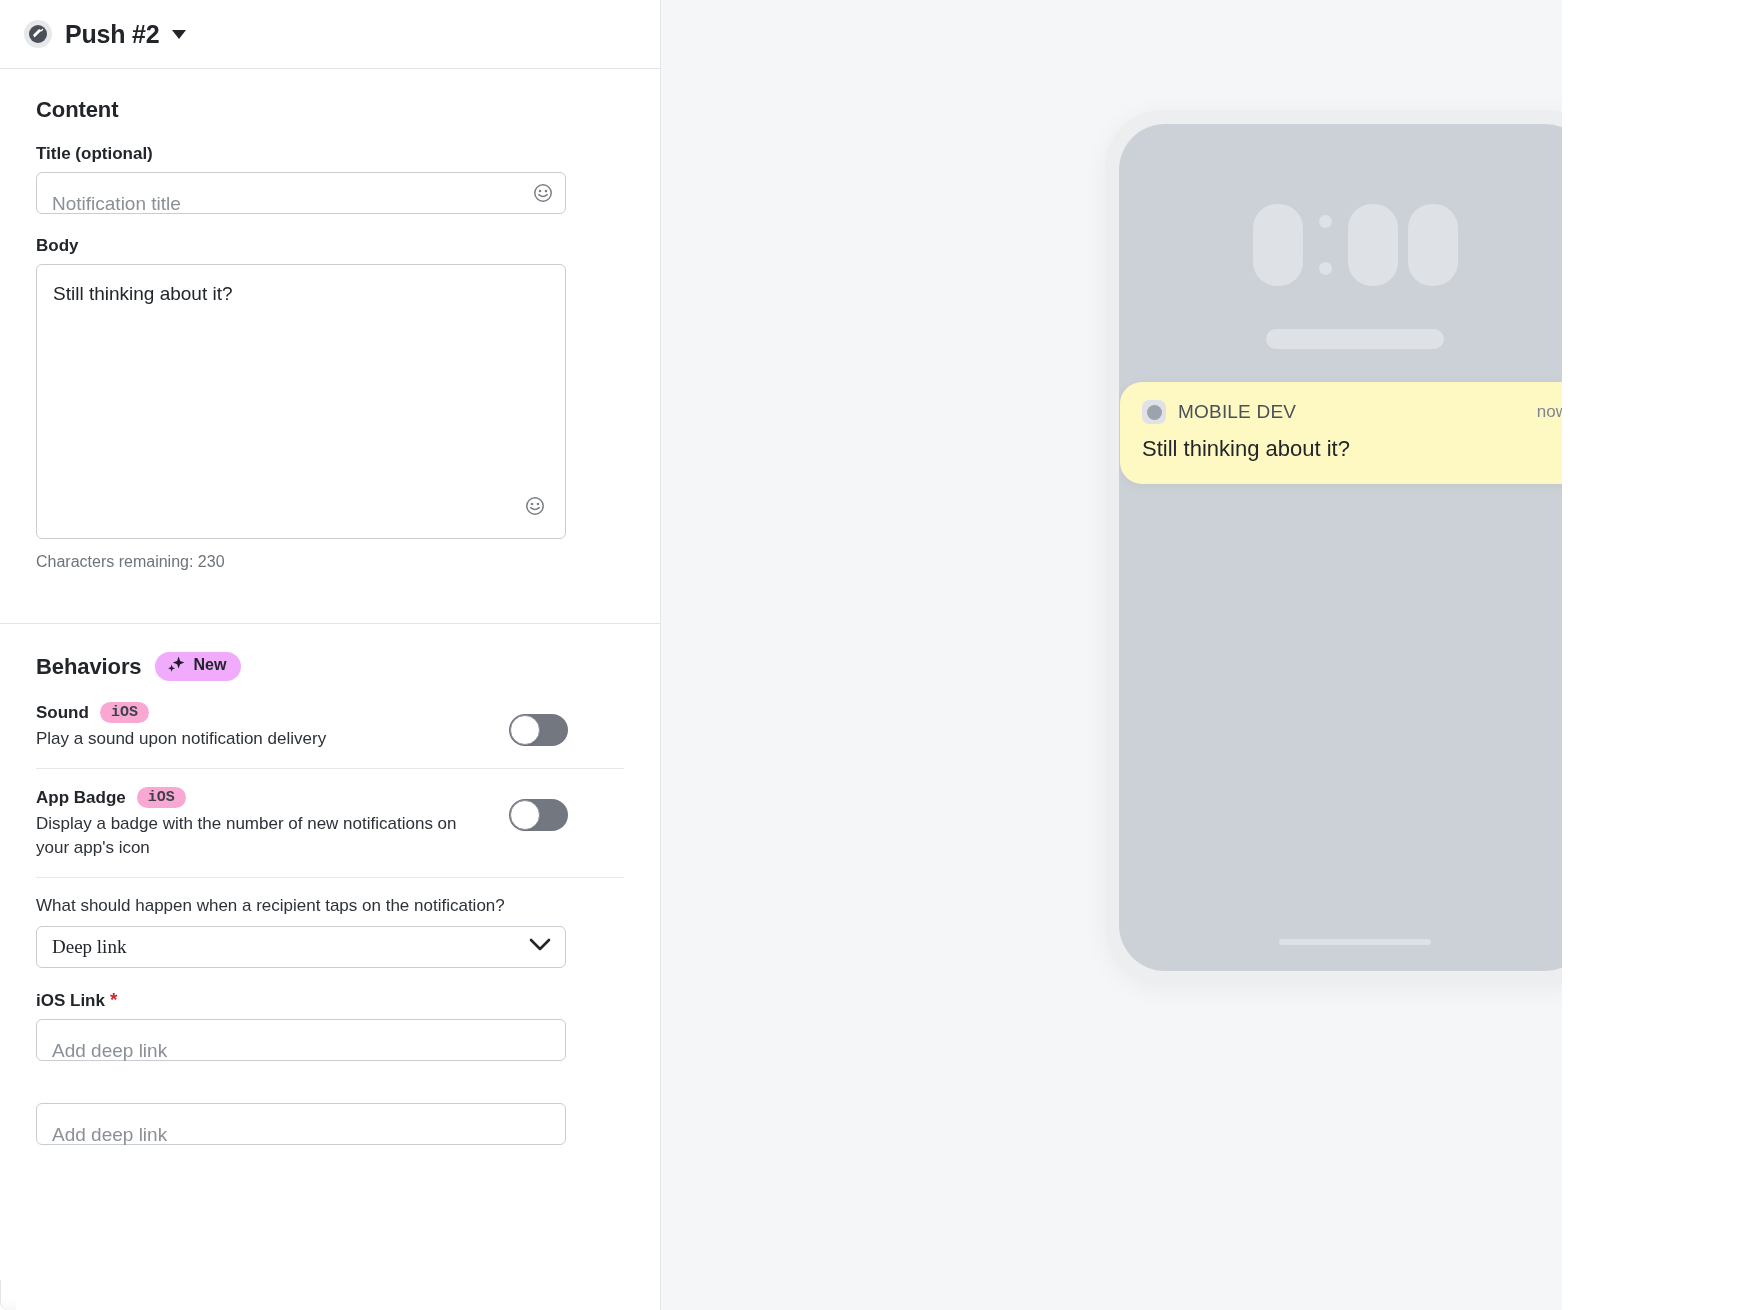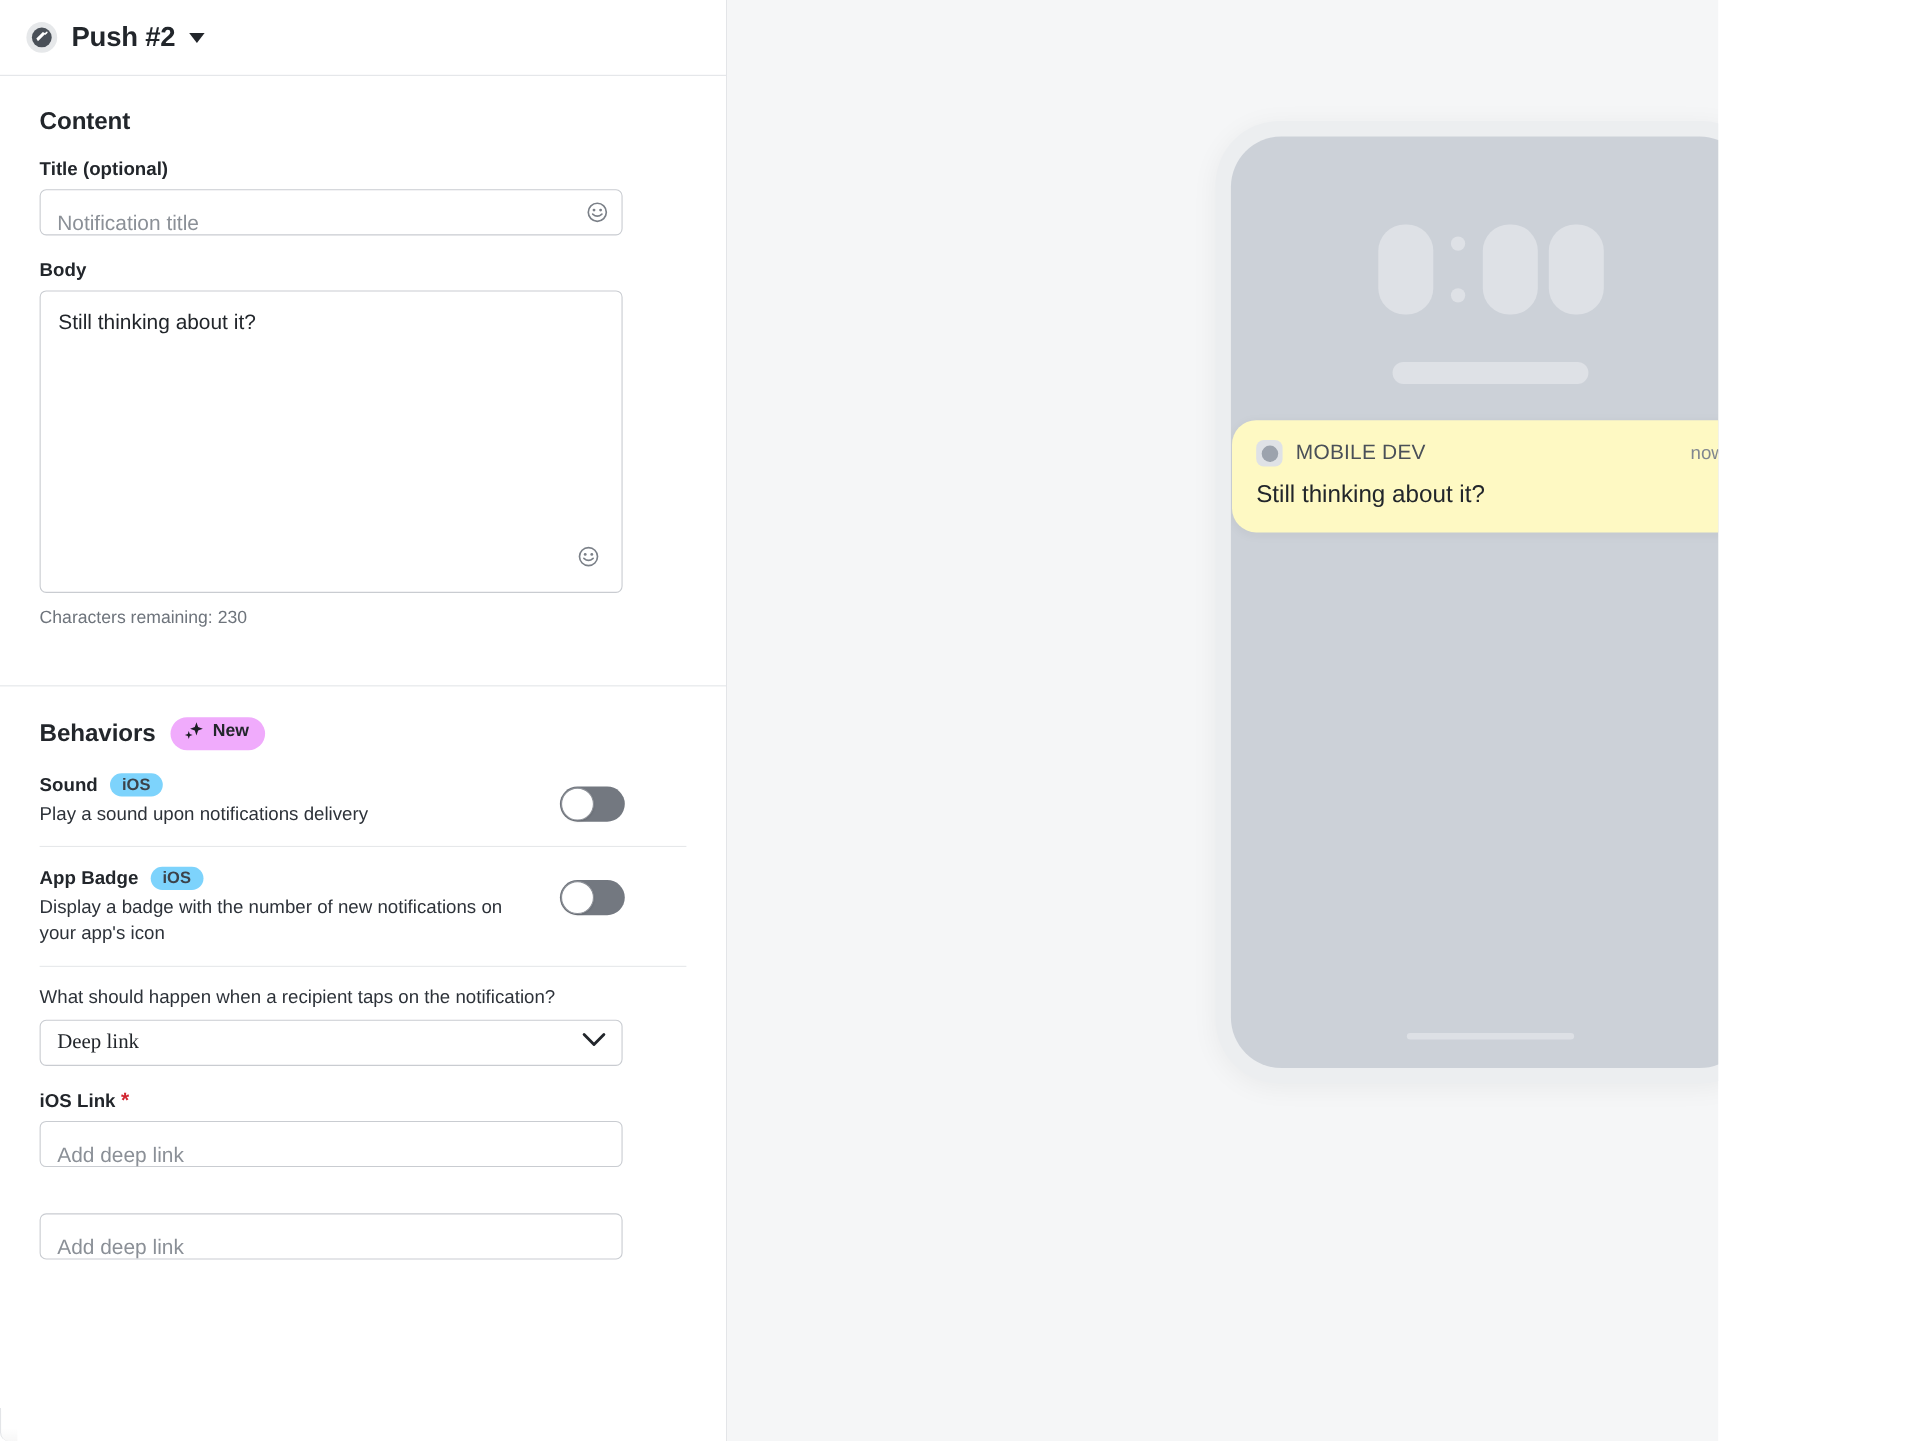--- a/index.html
+++ b/index.html
@@ -164,26 +164,27 @@
   .behavior-title {
     font-size: 17px;
     font-weight: 700;
     color: #22262b;
     display: flex;
     align-items: center;
     margin-bottom: 4px;
   }
   .os-badge {
     margin-left: 11px;
-    background: #7dd3fc;
+    background: #f9a8d4;
     border-radius: 999px;
     padding: 2px 11px;
     font-size: 15px;
     font-weight: 600;
     color: #3c4249;
+    font-family: Liberation Mono, monospace;
   }
   .behavior-desc {
     font-size: 17px;
     color: #2d3239;
     line-height: 1.38;
   }
 
   .toggle {
     flex: 0 0 auto;
     width: 59px;
@@ -409,21 +410,21 @@
           <span>New</span>
         </span>
       </div>
 
       <div class="behavior-row">
         <div class="behavior-left">
           <div class="behavior-title">
             <span>Sound</span>
             <span class="os-badge">iOS</span>
           </div>
-          <div class="behavior-desc">Play a sound upon notifications delivery</div>
+          <div class="behavior-desc">Play a sound upon notification delivery</div>
         </div>
         <div class="toggle">
           <span class="knob"></span>
         </div>
       </div>
 
       <div class="behavior-row">
         <div class="behavior-left">
           <div class="behavior-title">
             <span>App Badge</span>

